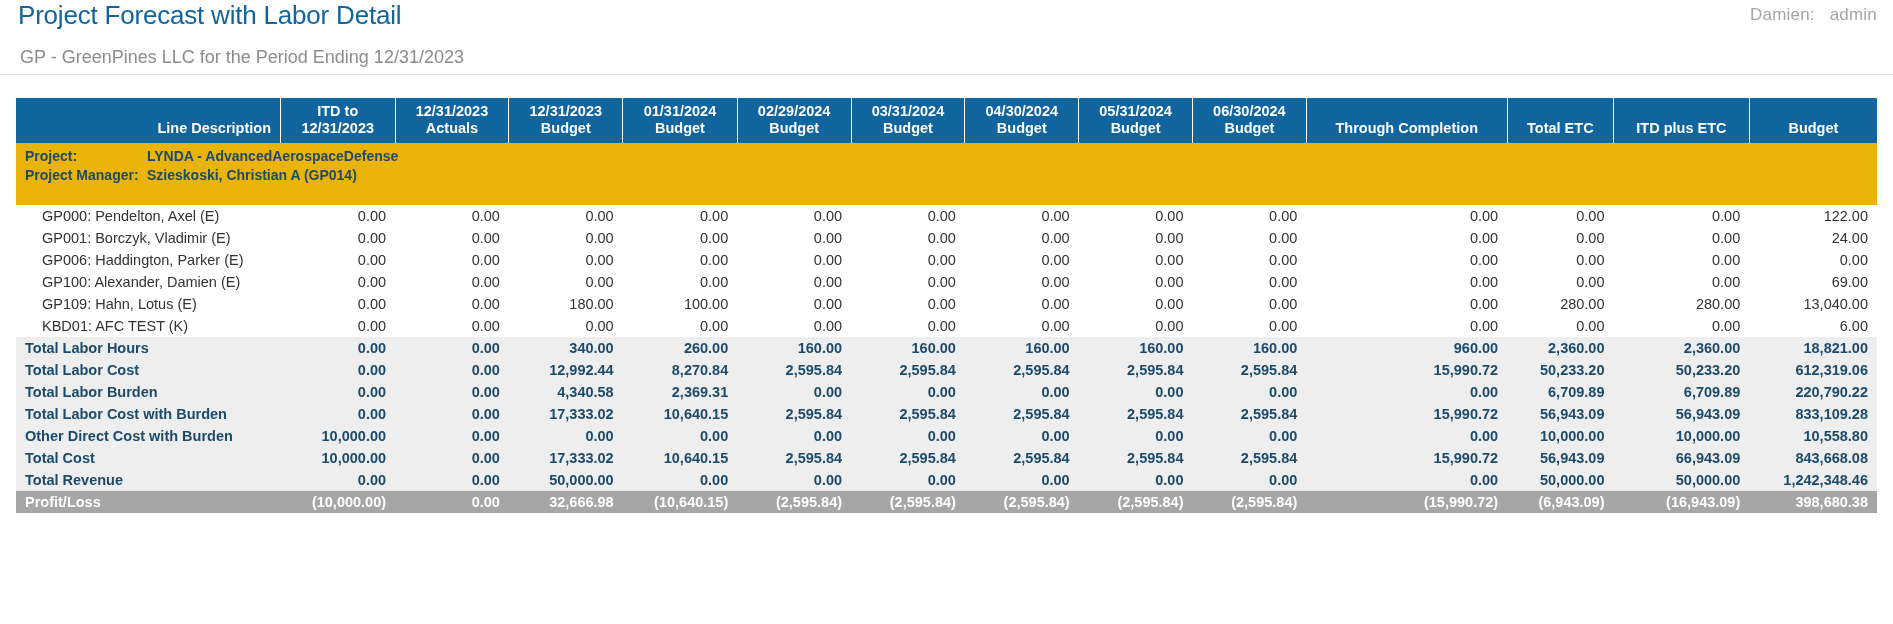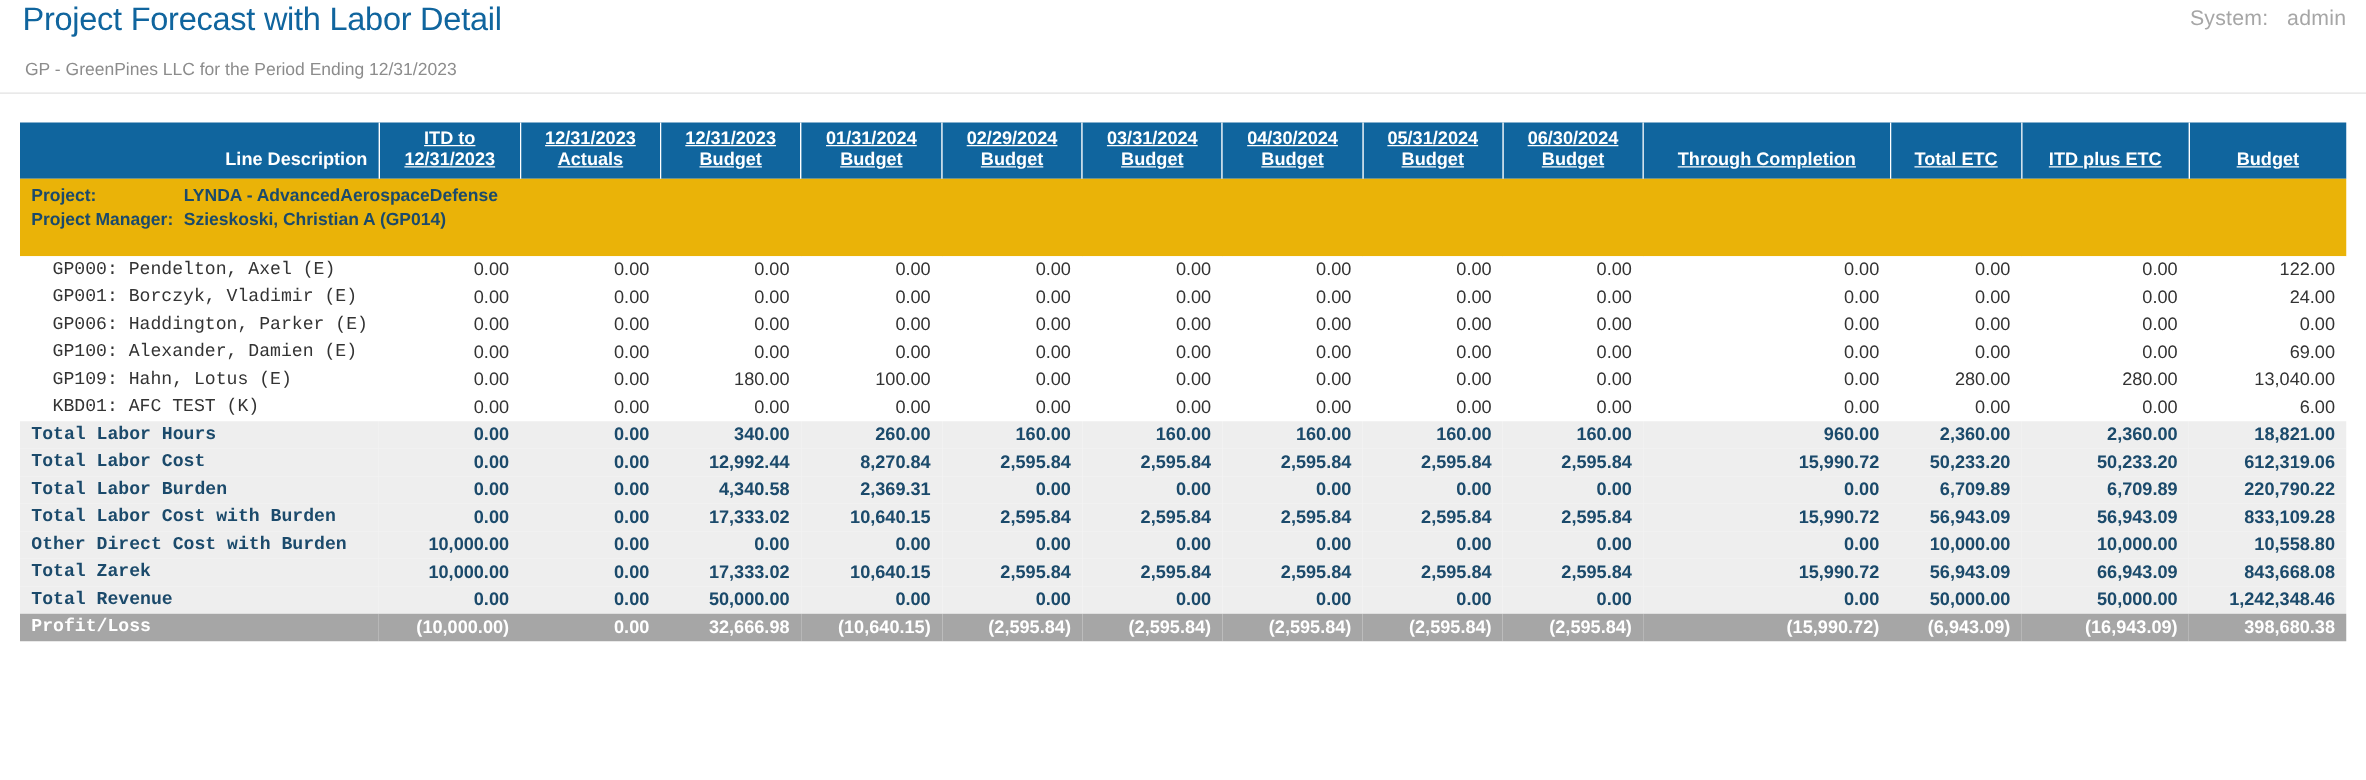--- a/index.html
+++ b/index.html
@@ -35,21 +35,21 @@
     top: 0px;
     font-size: 26px;
     color: #10659e;
     font-weight: normal;
     letter-spacing: -0.2px;
   }
   .report-subtitle {
     position: absolute;
     left: 20px;
     top: 47px;
-    font-size: 14px;
+    font-size: 18px;
     color: #8c8c8c;
   }
   .divider {
     position: absolute;
     left: 0;
     top: 74px;
     width: 1893px;
     height: 1px;
     background: #e2e2e2;
   }
@@ -70,27 +70,27 @@
     vertical-align: bottom;
     line-height: 1.18;
     border-right: 1px solid #ffffff;
     white-space: nowrap;
   }
   table.grid thead th:last-child { border-right: none; }
   th.h-desc {
     text-align: right;
     width: 246px;
   }
-  th.h-num { text-align: center; text-decoration: underline; }
+  th.h-num { text-align: center; }
   td {
     padding: 3px 9px 3px 9px;
     white-space: nowrap;
     font-size: 14.5px;
   }
-  td.desc { text-align: left; font-family: Liberation Mono, monospace; }
+  td.desc { text-align: left; }
   td.num { text-align: right; }
 
   tr.info-row td {
     background: #eab308;
     padding-top: 4px;
     padding-bottom: 20px;
   }
   .info-block {
     display: flex;
     font-weight: bold;
@@ -118,21 +118,21 @@
     color: #ffffff;
     font-weight: bold;
   }
 </style>
 </head>
 <body>
 
 <div class="page">
 
   <div class="system-line">
-    <span class="sys-label">System:</span>
+    <span class="sys-label">Damien:</span>
     <span>admin</span>
   </div>
 
   <div class="report-title">Project Forecast with Labor Detail</div>
   <div class="report-subtitle">GP - GreenPines LLC for the Period Ending 12/31/2023</div>
   <div class="divider"></div>
 
   <table class="grid">
     <thead>
       <tr>
@@ -374,21 +374,21 @@
           <td class="num">0.00</td>
           <td class="num">0.00</td>
           <td class="num">0.00</td>
           <td class="num">0.00</td>
           <td class="num">0.00</td>
           <td class="num">10,000.00</td>
           <td class="num">10,000.00</td>
           <td class="num">10,558.80</td>
         </tr>
         <tr class="total">
-          <td class="desc">Total Zarek</td>
+          <td class="desc">Total Cost</td>
           <td class="num">10,000.00</td>
           <td class="num">0.00</td>
           <td class="num">17,333.02</td>
           <td class="num">10,640.15</td>
           <td class="num">2,595.84</td>
           <td class="num">2,595.84</td>
           <td class="num">2,595.84</td>
           <td class="num">2,595.84</td>
           <td class="num">2,595.84</td>
           <td class="num">15,990.72</td>

